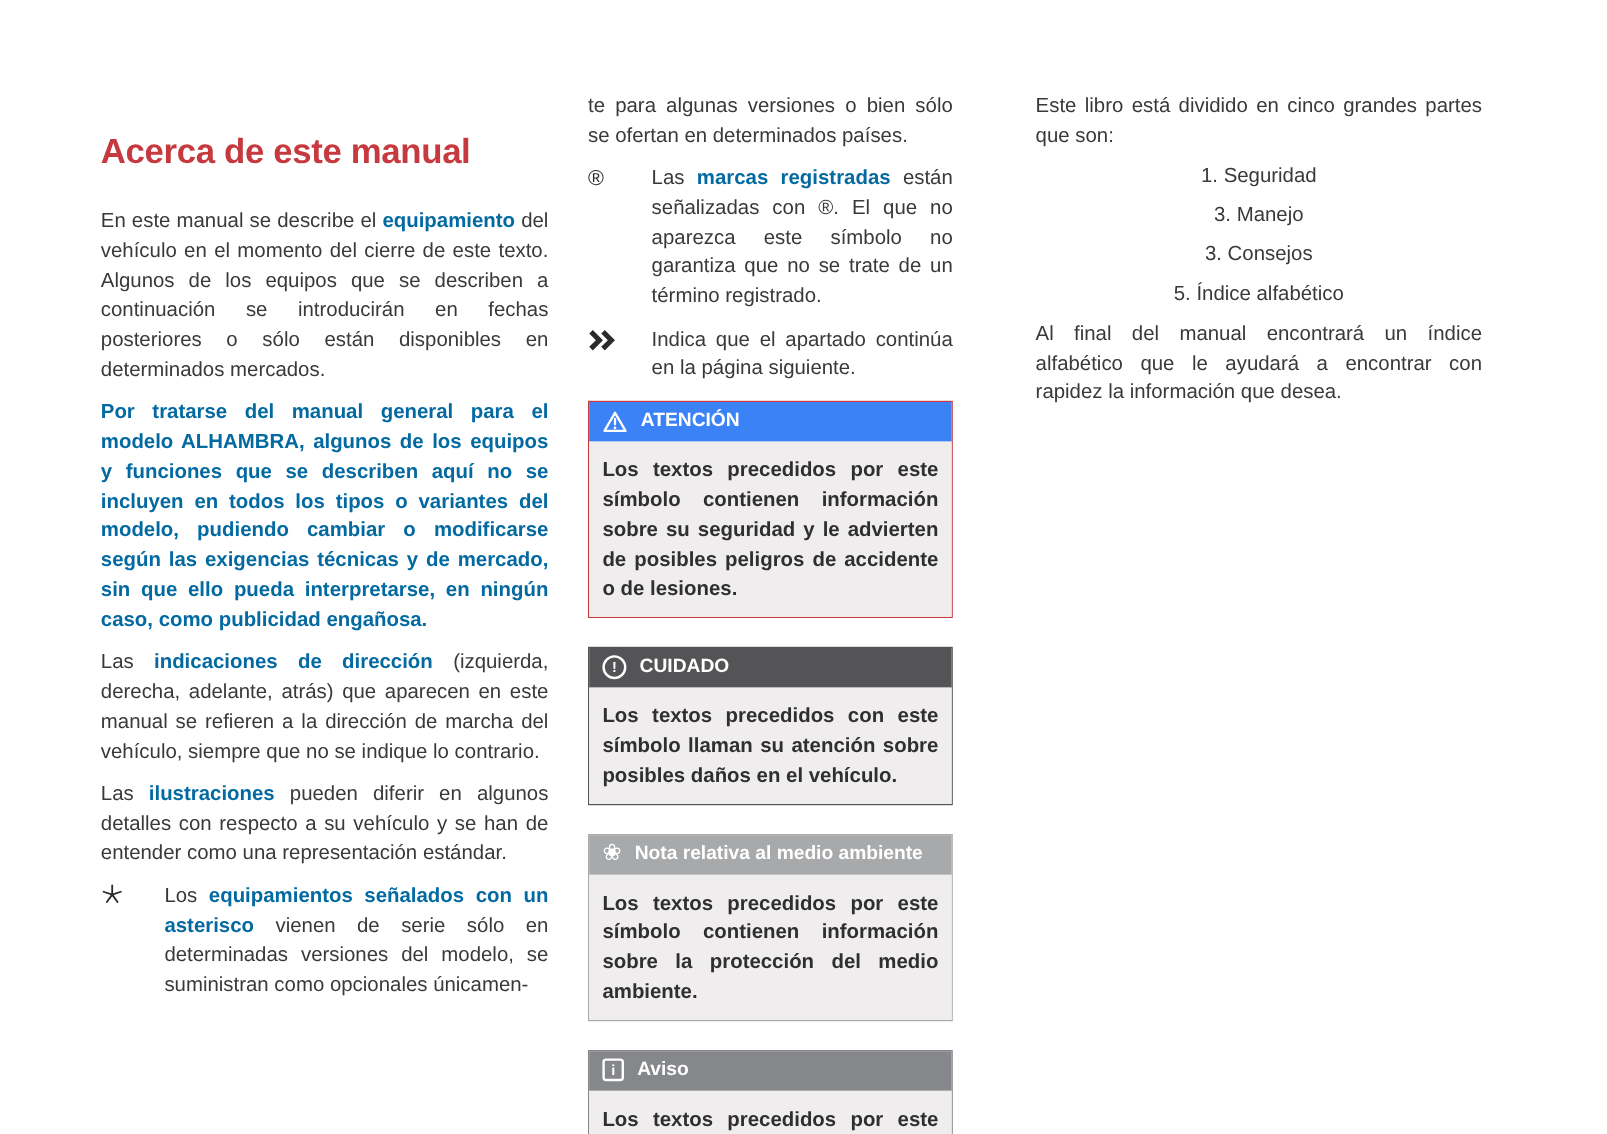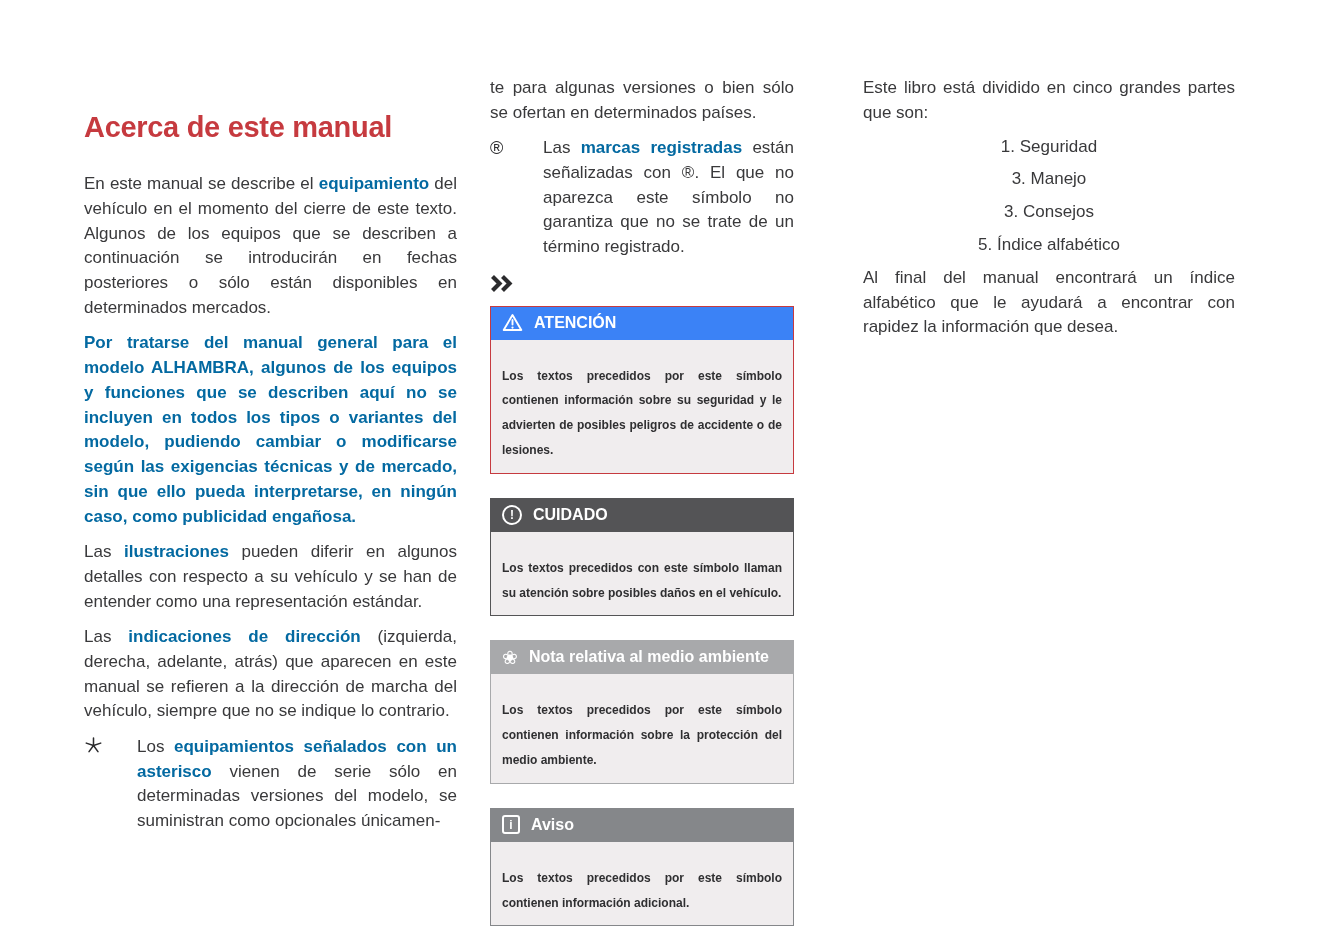--- a/index.html
+++ b/index.html
@@ -37,22 +37,22 @@
 
   
   .nbox{margin-top:24px;border:1px solid #999;}
   .nbox-header{
     display:flex;align-items:center;gap:11px;
     padding:5px 11px 6px 11px;height:22px;
     color:#ffffff;font-weight:bold;font-size:16px;
   }
   .nbox-body{
     background:#f0edee;
-    padding:24px 11px 10px 11px;
-    font-size:12px;line-height:24.8px;text-align:justify;
+    padding:12px 11px 10px 11px;
+    font-size:17px;line-height:24.8px;text-align:justify;
     color:#2f2f31;font-weight:bold;
   }
   .nbox.atencion{border-color:#c63a3f;margin-top:14px;}
   .nbox.atencion .nbox-header{background:#3b82f6;}
   .nbox.cuidado{border-color:#545456;}
   .nbox.cuidado .nbox-header{background:#545456;}
   .nbox.cuidado .nbox-body{font-weight:bold;}
   .nbox.eco{border-color:#a8a9ab;}
   .nbox.eco .nbox-header{background:#a8a9ab;}
   .nbox.aviso{border-color:#85878a;}
@@ -75,22 +75,22 @@
   ol.parts li{font-size:17px;line-height:24.8px;margin:0 0 8px 0;}
   .outro-p{font-size:17px;line-height:24.8px;margin:8px 0 0 0;text-align:justify;}
 </style>
 </head>
 <body>
 
 <div class="col" id="col1">
   <h1 class="page-title">Acerca de este manual</h1>
   <p class="body-p"><span>En este manual se describe el </span><span class="b">equipamiento</span><span> del vehículo en el momento del cierre de este texto. Algunos de los equipos que se describen a continuación se introducirán en fechas posteriores o sólo están disponibles en determinados mercados.</span></p>
   <p class="body-p"><span class="b">Por tratarse del manual general para el modelo ALHAMBRA, algunos de los equipos y funciones que se describen aquí no se incluyen en todos los tipos o variantes del modelo, pudiendo cambiar o modificarse según las exigencias técnicas y de mercado, sin que ello pueda interpretarse, en ningún caso, como publicidad engañosa.</span></p>
+  <p class="body-p"><span>Las </span><span class="b">indicaciones de dirección</span><span> (izquierda, derecha, adelante, atrás) que aparecen en este manual se refieren a la dirección de marcha del vehículo, siempre que no se indique lo contrario.</span></p>
   <p class="body-p"><span>Las </span><span class="b">ilustraciones</span><span> pueden diferir en algunos detalles con respecto a su vehículo y se han de entender como una representación estándar.</span></p>
-  <p class="body-p"><span>Las </span><span class="b">indicaciones de dirección</span><span> (izquierda, derecha, adelante, atrás) que aparecen en este manual se refieren a la dirección de marcha del vehículo, siempre que no se indique lo contrario.</span></p>
   <div class="sym-item">
     <span class="sym-cell star-icon">
       <svg width="19" height="19" viewBox="0 0 20 20">
         <g stroke="#2b2b2d" stroke-width="1.6" stroke-linecap="round">
           <line x1="10" y1="10" x2="10" y2="2"></line>
           <line x1="10" y1="10" x2="2.4" y2="7.5"></line>
           <line x1="10" y1="10" x2="5.3" y2="16.5"></line>
           <line x1="10" y1="10" x2="14.7" y2="16.5"></line>
           <line x1="10" y1="10" x2="17.6" y2="7.5"></line>
         </g>
@@ -110,20 +110,21 @@
 
   <div class="sym-item">
     <span class="sym-cell chev-icon">
       <svg width="24" height="17" viewBox="0 0 24 17">
         <g stroke="#2b2b2d" stroke-width="4.2" fill="none" stroke-linejoin="miter">
           <path d="M2.5 1.5 L9.5 8.5 L2.5 15.5"></path>
           <path d="M12.5 1.5 L19.5 8.5 L12.5 15.5"></path>
         </g>
       </svg>
     </span>
+    <span class="sym-text"><span>Indica que el apartado continúa en la página siguiente.</span></span>
   </div>
 
   <div class="nbox atencion">
     <div class="nbox-header">
       <span class="hdr-icon">
         <svg width="21" height="19" viewBox="0 0 21 19">
           <path d="M10.5 2 L19.3 17 H1.7 Z" fill="none" stroke="#ffffff" stroke-width="1.9" stroke-linejoin="round"></path>
           <line x1="10.5" y1="7" x2="10.5" y2="11.6" stroke="#ffffff" stroke-width="1.9" stroke-linecap="round"></line>
           <circle cx="10.5" cy="14.6" r="1.15" fill="#ffffff"></circle>
         </svg>

